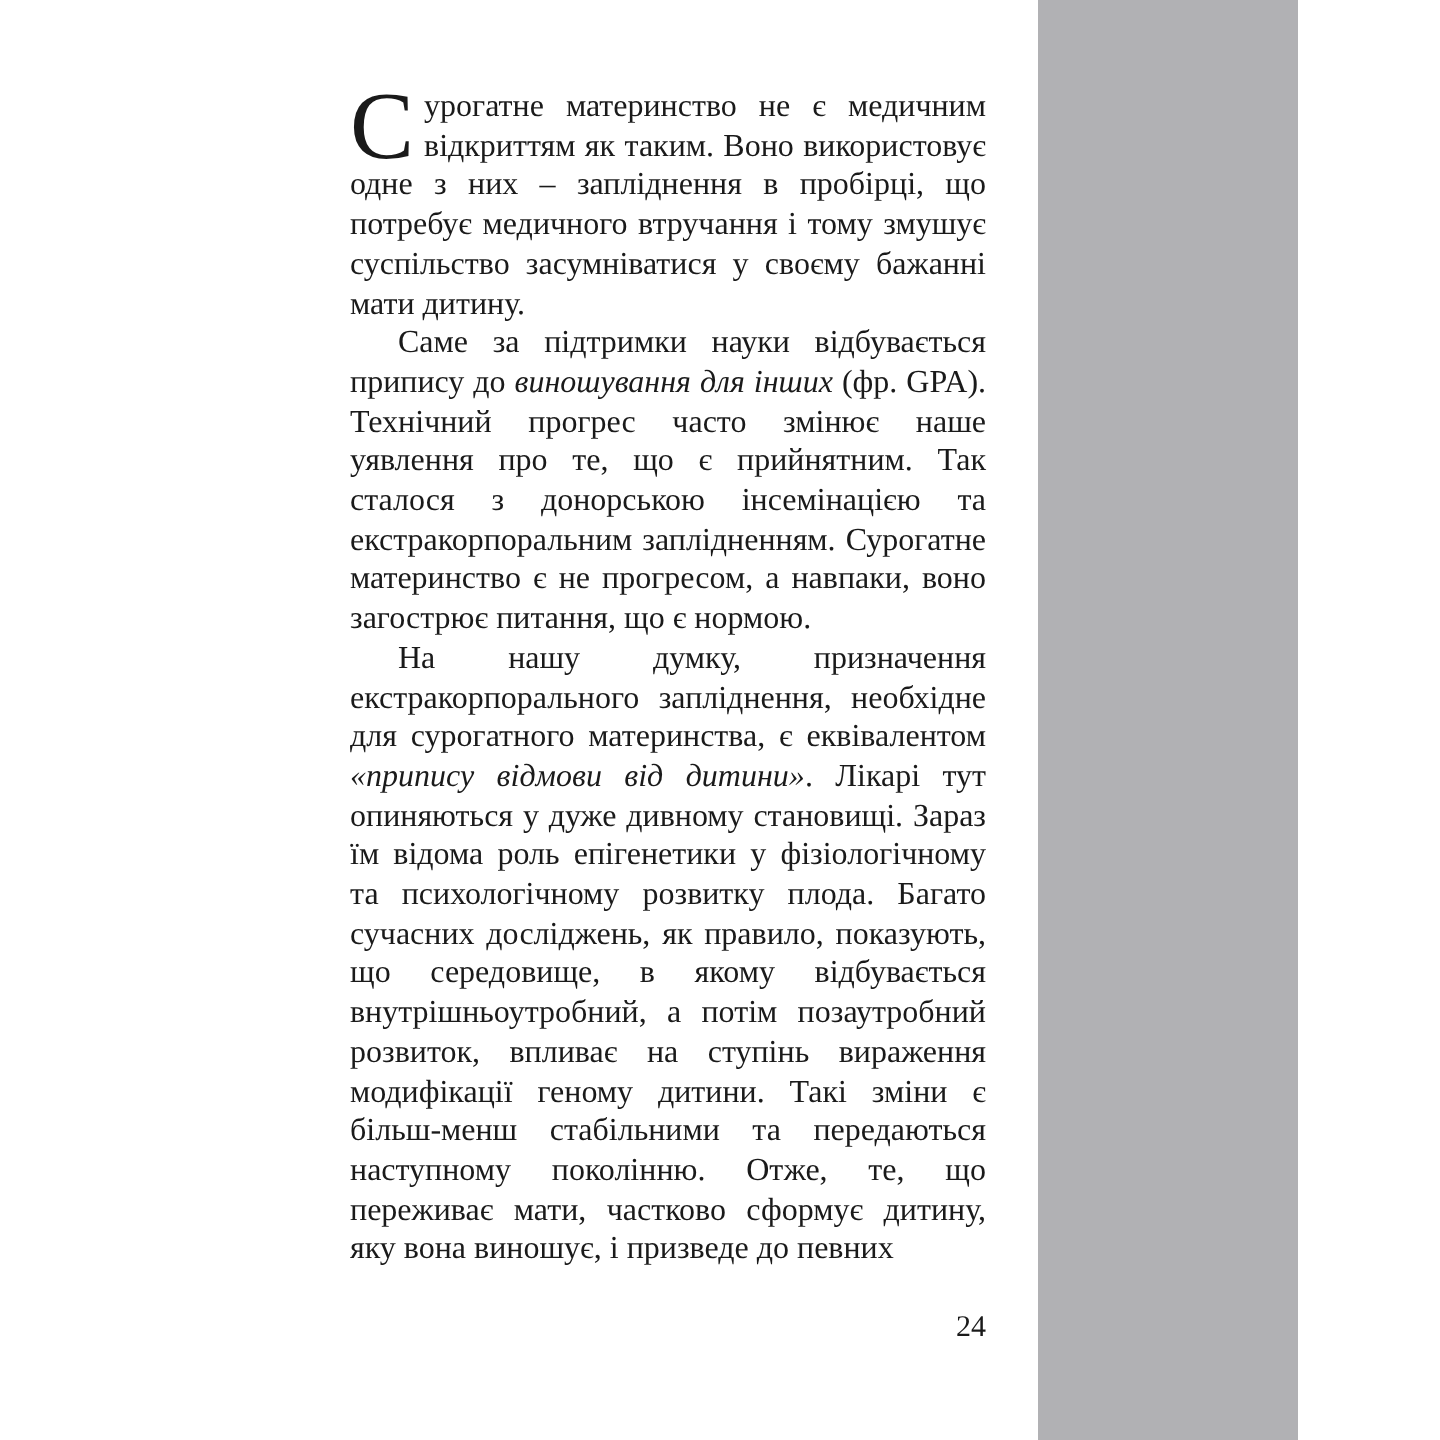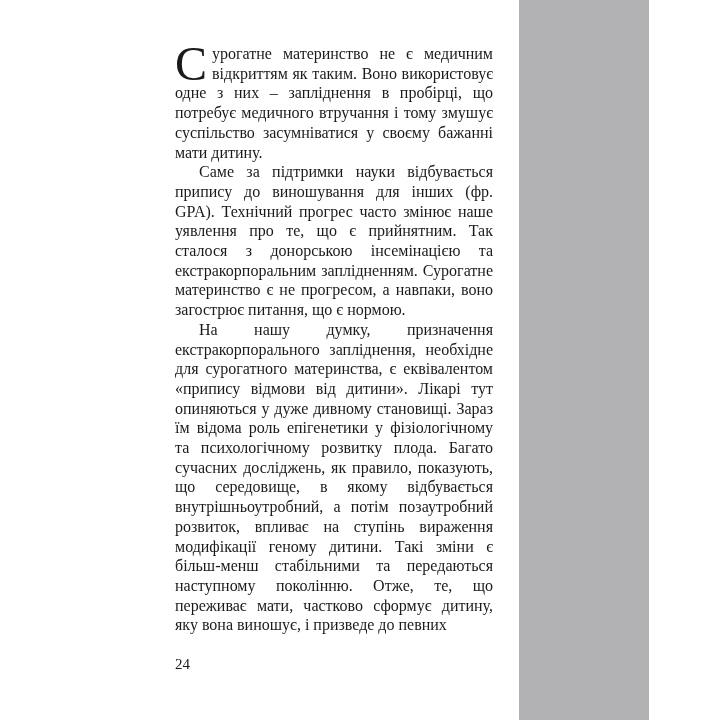--- a/index.html
+++ b/index.html
@@ -45,27 +45,28 @@
   .para.indent {
     text-indent: 24px;
   }
   .drop-cap {
     float: left;
     font-size: 48px;
     line-height: 36px;
     padding: 2px 5px 0 0;
   }
   .italic {
+    font-style: italic;
   }
   .page-number {
     position: absolute;
     left: 175px;
     top: 656px;
     width: 318px;
-    text-align: left;
+    text-align: right;
     color: var(--text);
     font-size: 15px;
   }
 </style>
 </head>
 <body>
 
 <div class="page">
 
   <div class="text-column">

